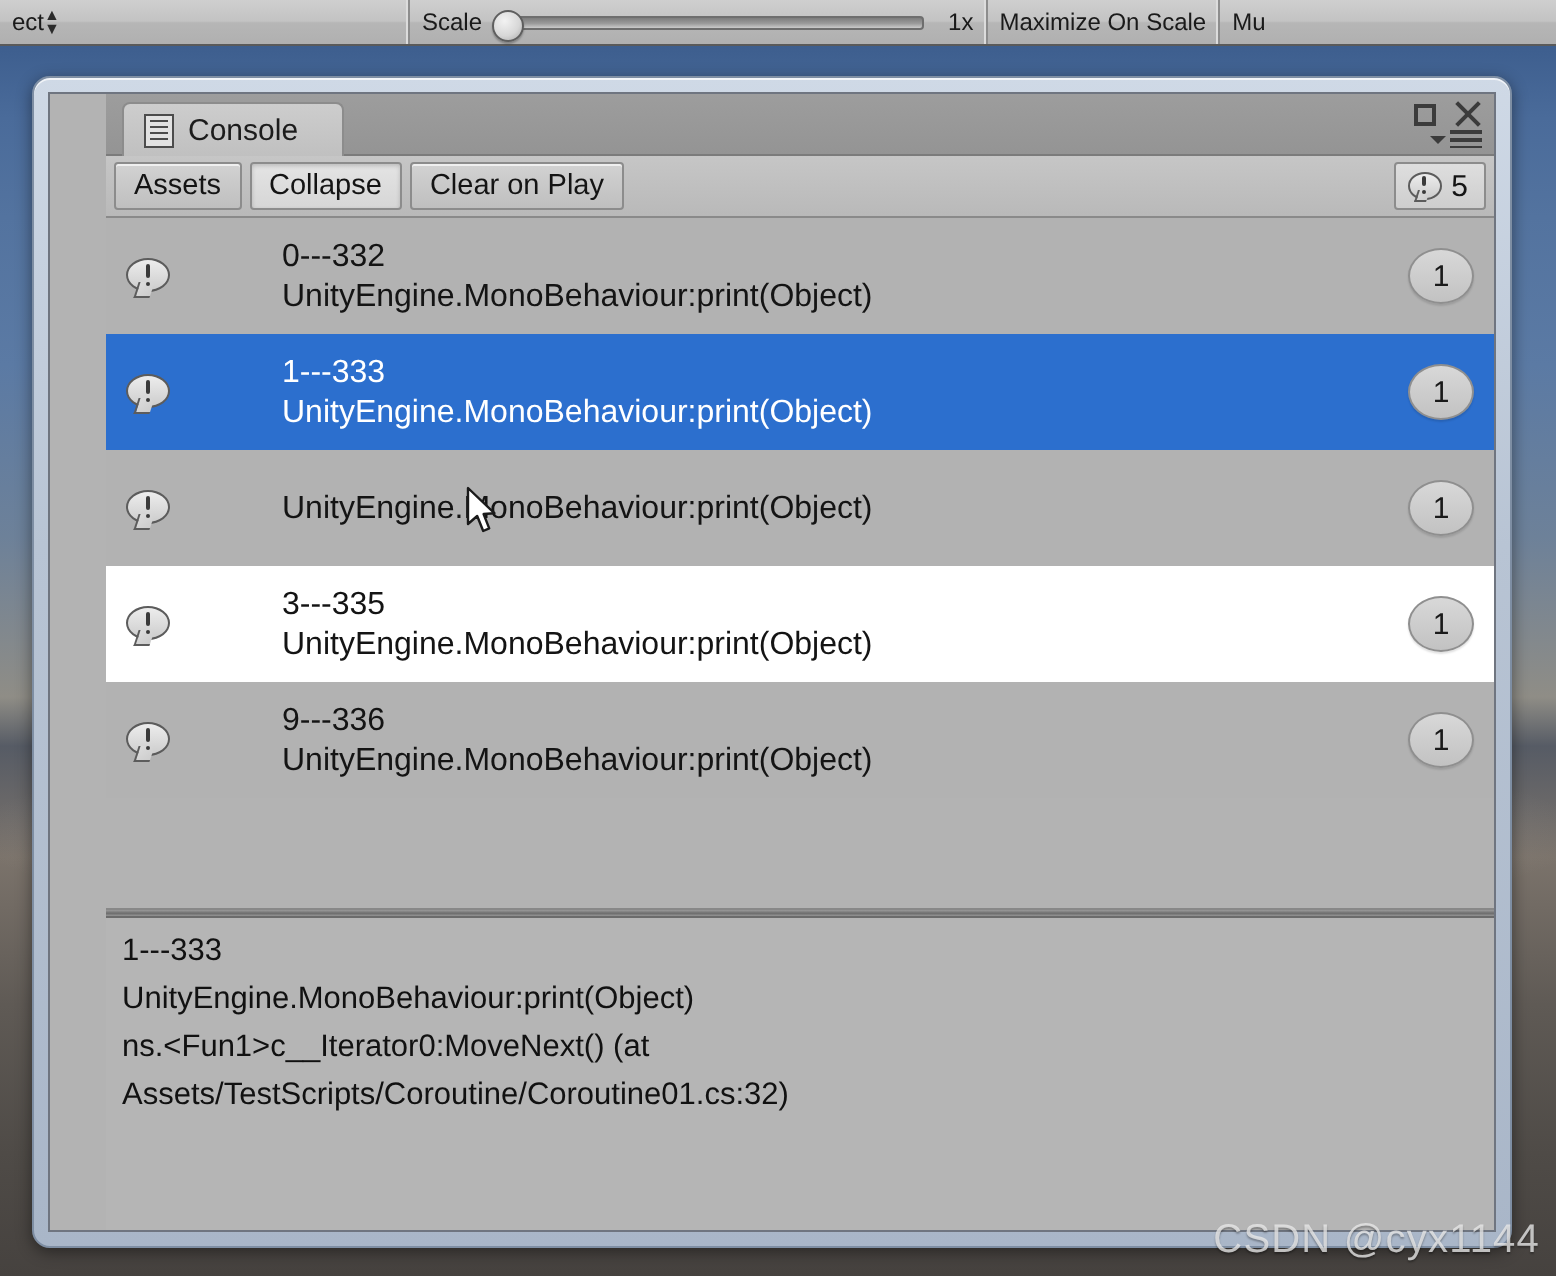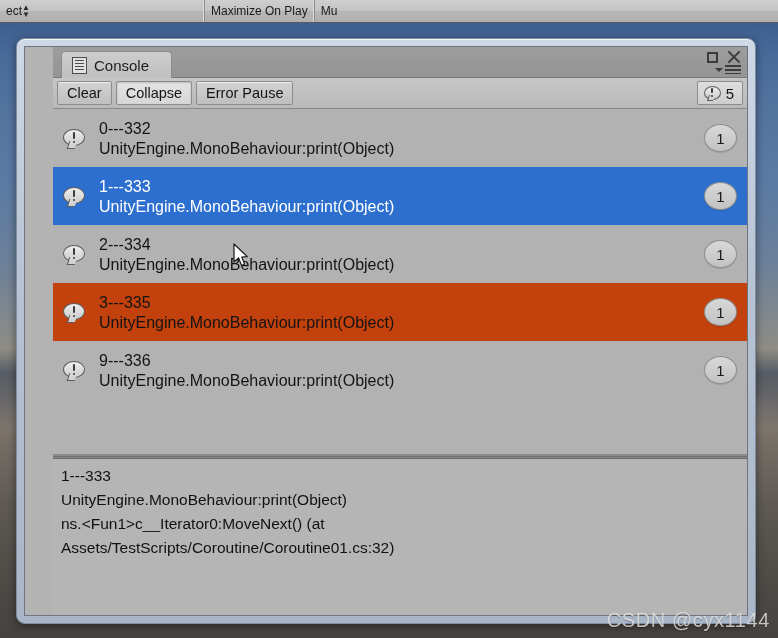--- a/index.html
+++ b/index.html
@@ -323,23 +323,24 @@
     background: #b3b3b3;
     position: relative;
   }
   .log-row {
     display: flex;
     align-items: center;
     height: 58px;
     padding: 0 6px 0 10px;
     box-sizing: border-box;
     position: relative;
+    gap: 42px;
   }
   .log-row.odd  { background: #b2b2b2; }
-  .log-row.even { background: #c2410c; }
+  .log-row.even { background: #ffffff; }
   .log-row.selected { background: #2c6fce; }
   .row-icon-wrap {
     width: 36px;
     display: flex;
     align-items: center;
     flex: none;
   }
   .row-text {
     flex: 1;
     min-width: 0;
@@ -426,21 +427,29 @@
   <div class="backdrop">
     <div class="backdrop-glow"></div>
   </div>
 
   <div class="topbar">
     <div class="tb-seg aspect-seg">
       <span>ect</span>
       <span class="updown">▲<br>▼</span>
     </div>
     <div class="tb-seg">
-      <span>Maximize On Play</span>
+      <span class="scale-label">Scale</span>
+      <span class="slider">
+        <span class="slider-track"></span>
+        <span class="slider-knob"></span>
+      </span>
+      <span class="scale-value">1x</span>
+    </div>
+    <div class="tb-seg">
+      <span>Maximize On Scale</span>
     </div>
     <div class="tb-seg noborder">
       <span>Mu</span>
     </div>
   </div>
 
   <div class="window">
     <div class="window-inner">
 
       <div class="tabstrip">
@@ -453,27 +462,27 @@
           <span class="btn-close"></span>
         </div>
         <div class="menu-btn">
           <span class="menu-caret"></span>
           <span class="menu-lines"></span>
         </div>
       </div>
 
       <div class="console-toolbar">
         <div class="tbtn">
-          <span>Clear</span>
+          <span>Assets</span>
         </div>
         <div class="tbtn pressed">
           <span>Collapse</span>
         </div>
         <div class="tbtn">
-          <span>Error Pause</span>
+          <span>Clear on Play</span>
         </div>
         <div class="tbtn dropdown">
           <span class="label-clip">Connected Playe</span>
           <span class="caret-sm"></span>
         </div>
         <div class="spacer"></div>
         <div class="count-btn">
           <span class="log-icon small">
             <span class="bub"></span>
               <span class="tail"></span>
@@ -517,21 +526,20 @@
 
         <div class="log-row odd">
           <span class="row-icon-wrap">
             <span class="log-icon">
               <span class="bub"></span>
                 <span class="tail"></span>
                 <span class="bang"></span>
             </span>
           </span>
           <span class="row-text">
-            <span class="row-line1">2---334</span>
             <span class="row-line2">UnityEngine.MonoBehaviour:print(Object)</span>
           </span>
           <span class="row-badge">1</span>
         </div>
 
         <div class="log-row even">
           <span class="row-icon-wrap">
             <span class="log-icon">
               <span class="bub"></span>
                 <span class="tail"></span>

